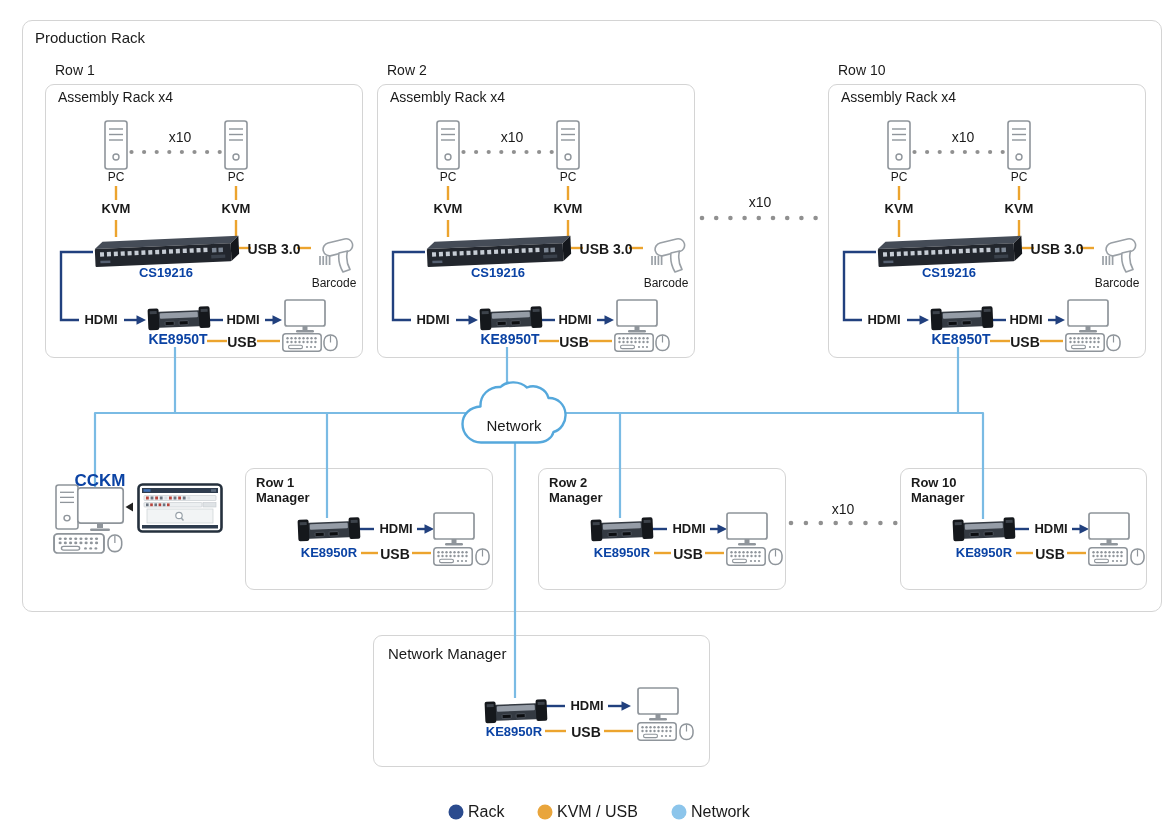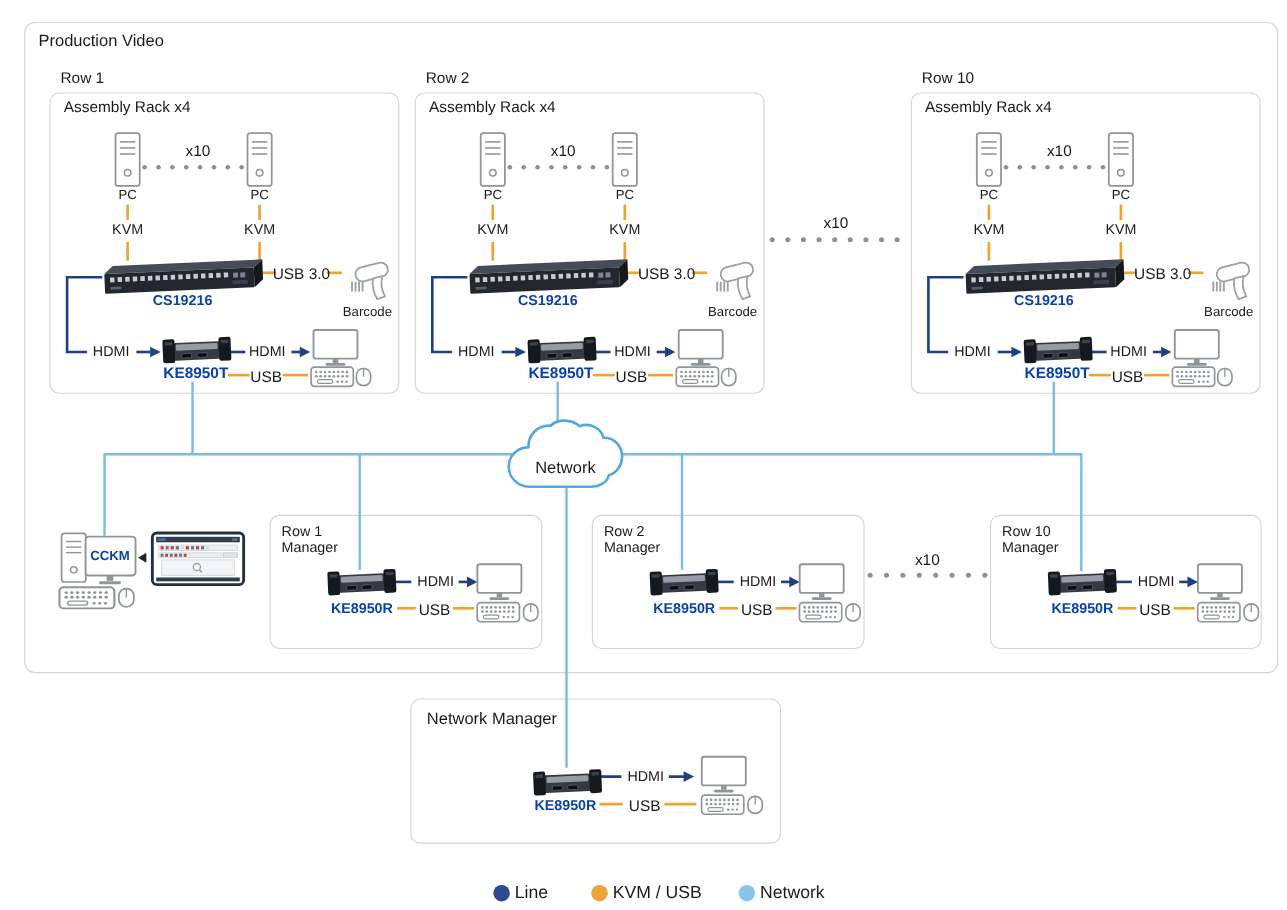--- a/index.html
+++ b/index.html
@@ -1,21 +1,21 @@
 <!DOCTYPE html>
 <html><head>
 <meta charset="utf-8">
 <style>
 html,body{margin:0;padding:0}
 .stage{position:relative;width:1170px;height:827px;background:#fff;font-family:"Liberation Sans",sans-serif;color:#1a1a1a;overflow:hidden}
 .box{position:absolute;border:1.5px solid #d4d4d4;border-radius:9px;box-sizing:border-box;z-index:0}
 .layer{position:absolute;left:0;top:0;z-index:1;pointer-events:none}
 .lbl{position:absolute;white-space:nowrap;font-size:13px;line-height:1.15;z-index:2}
 .c{transform:translateX(-50%)}
-.b{font-weight:400}
+.b{font-weight:700}
 .blue{color:#0b43a4;font-weight:700}
 .f15{font-size:15px}
 .f14{font-size:14px}
 .f125{font-size:14px}
 .f12{font-size:12px}
 .leg{position:absolute;z-index:2;font-size:16px}
 </style>
 </head>
 <body>
 
@@ -285,21 +285,21 @@
         <circle cx="865.5" cy="523" r="2.3"></circle>
         <circle cx="880.4" cy="523" r="2.3"></circle>
         <circle cx="895.3" cy="523" r="2.3"></circle>
     </g>
 
     <circle cx="456" cy="812" r="7.5" fill="#2b4b8e"></circle>
     <circle cx="545" cy="812" r="7.5" fill="#e9a53c"></circle>
     <circle cx="679" cy="812" r="7.5" fill="#8cc5eb"></circle>
   </svg>
 
-  <div class="lbl f15" style="left:35px;top:29px">Production Video</div>
+  <div class="lbl f15" style="left:35px;top:29px">Production Rack</div>
 
   <div class="lbl f14" style="left:55px;top:62px">Row 1</div>
   <div class="lbl f125" style="left:58px;top:89px">Assembly Rack x4</div>
   <div class="lbl f125 c" style="left:180px;top:129px">x10</div>
   <div class="lbl f12 c" style="left:116px;top:171px">PC</div>
   <div class="lbl f12 c" style="left:236px;top:171px">PC</div>
   <div class="lbl b c" style="left:116px;top:202px">KVM</div>
   <div class="lbl b c" style="left:236px;top:202px">KVM</div>
   <div class="lbl blue c" style="left:166px;top:266px">CS19216</div>
   <div class="lbl b f125 c" style="left:274px;top:241px">USB 3.0</div>
@@ -337,21 +337,21 @@
   <div class="lbl b c" style="left:884px;top:313px">HDMI</div>
   <div class="lbl blue f125 c" style="left:961px;top:331px">KE8950T</div>
   <div class="lbl b c" style="left:1026px;top:313px">HDMI</div>
   <div class="lbl b f125 c" style="left:1025px;top:334px">USB</div>
 
   <div class="lbl f125 c" style="left:760px;top:194px">x10</div>
   <div class="lbl f125 c" style="left:843px;top:501px">x10</div>
 
   <div class="lbl f15 c" style="left:514px;top:417px">Network</div>
 
-  <div class="lbl blue c" style="left:100px;top:499px;font-size:12px">CCKM</div>
+  <div class="lbl blue c" style="left:100px;top:471px;font-size:17px">CCKM</div>
 
   <div class="lbl b" style="left:256px;top:476px">Row 1</div>
   <div class="lbl b" style="left:256px;top:491px">Manager</div>
   <div class="lbl blue c" style="left:329px;top:546px">KE8950R</div>
   <div class="lbl b c" style="left:396px;top:522px">HDMI</div>
   <div class="lbl b f125 c" style="left:395px;top:546px">USB</div>
 
   <div class="lbl b" style="left:549px;top:476px">Row 2</div>
   <div class="lbl b" style="left:549px;top:491px">Manager</div>
   <div class="lbl blue c" style="left:622px;top:546px">KE8950R</div>
@@ -362,17 +362,17 @@
   <div class="lbl b" style="left:911px;top:491px">Manager</div>
   <div class="lbl blue c" style="left:984px;top:546px">KE8950R</div>
   <div class="lbl b c" style="left:1051px;top:522px">HDMI</div>
   <div class="lbl b f125 c" style="left:1050px;top:546px">USB</div>
 
   <div class="lbl f15" style="left:388px;top:645px">Network Manager</div>
   <div class="lbl blue c" style="left:514px;top:725px">KE8950R</div>
   <div class="lbl b c" style="left:587px;top:699px">HDMI</div>
   <div class="lbl b f125 c" style="left:586px;top:724px">USB</div>
 
-  <div class="leg" style="left:468px;top:803px">Line</div>
+  <div class="leg" style="left:468px;top:803px">Rack</div>
   <div class="leg" style="left:557px;top:803px">KVM / USB</div>
   <div class="leg" style="left:691px;top:803px">Network</div>
 
 </div>
 
 </body></html>

